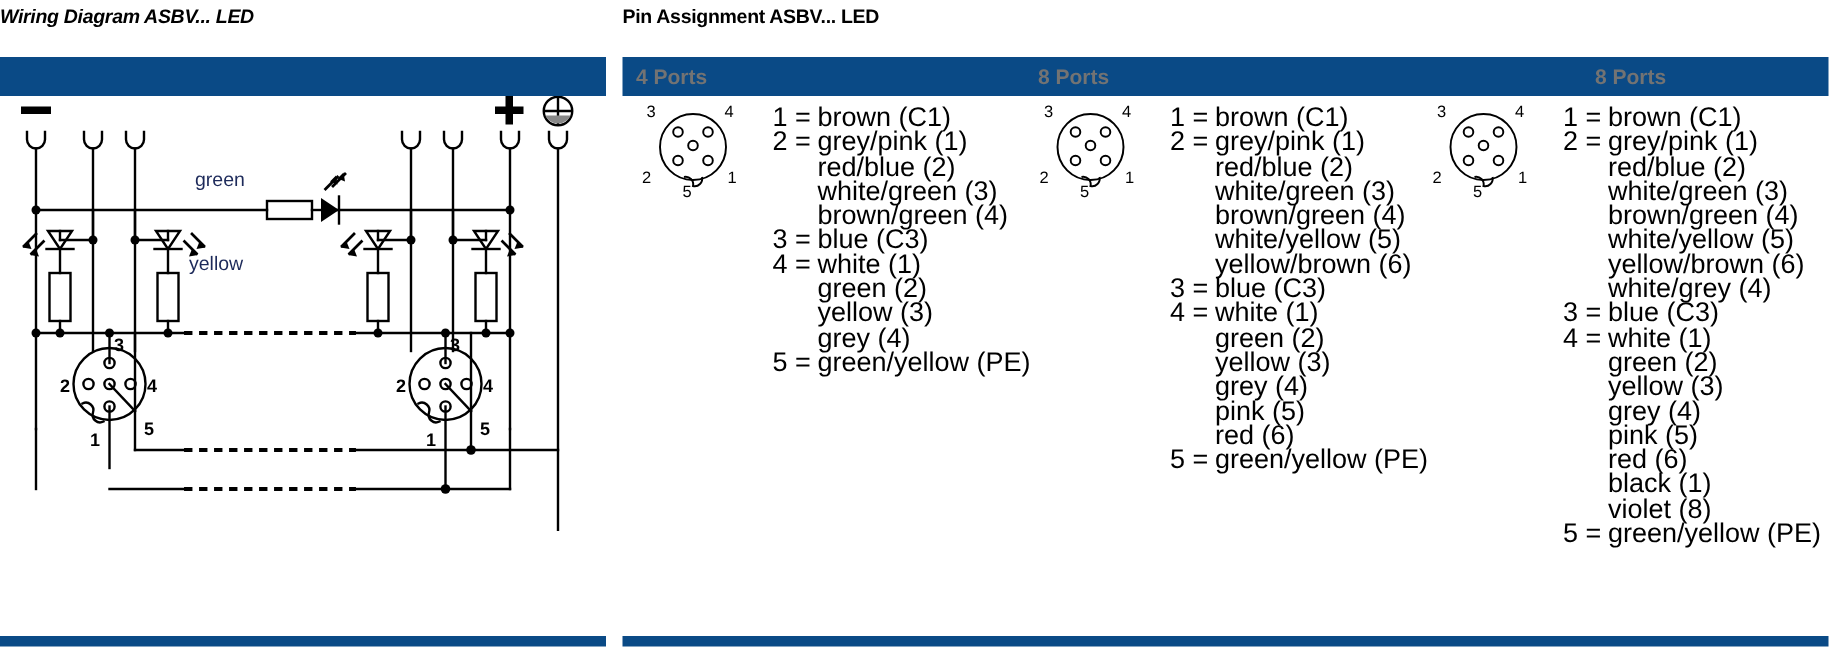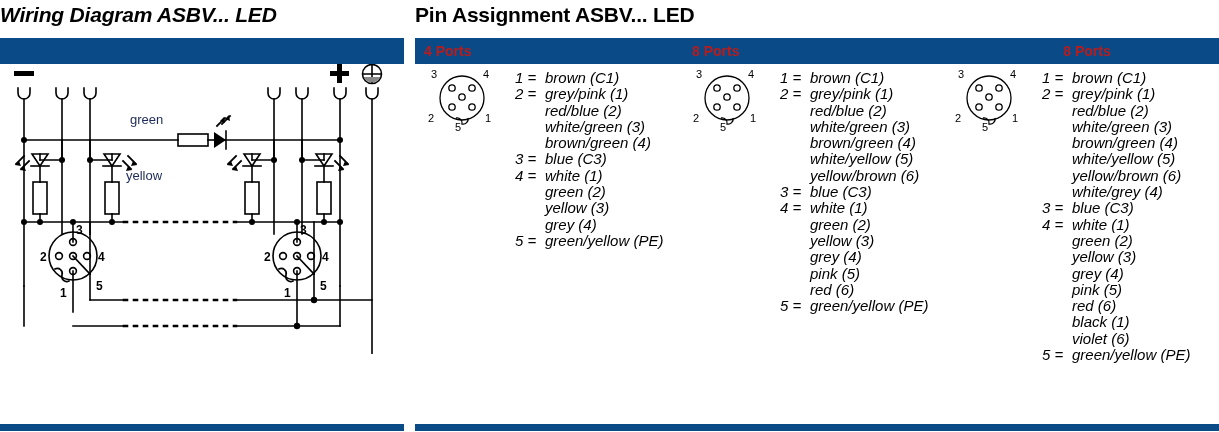--- a/index.html
+++ b/index.html
@@ -10,40 +10,40 @@
     color:#000;
     overflow:hidden;
     position:relative;
   }
   .panel{position:absolute;top:0;height:432px;}
   #panel-wiring{left:0;width:404px;}
   #panel-pin{left:415px;width:804px;}
 
   .panel-title{
     position:absolute;top:3px;left:0;
-    font-size:21px;font-weight:bold;
+    font-size:13px;font-weight:bold;
     font-style:italic;
     letter-spacing:-0.2px;
     white-space:nowrap;
   }
   #panel-pin .panel-title{font-style:normal;}
 
   .header-bar{
     position:absolute;left:0;top:38px;height:26px;
     background:#0a4a86;
   }
   #panel-wiring .header-bar{width:404px;}
   #panel-pin .header-bar{width:804px;}
 
   .header-cells{
     position:absolute;left:0;top:38px;height:26px;width:804px;
     display:flex;align-items:center;
   }
   .hdr-cell{
-    color:#b91c1c;font-size:14px;font-weight:bold;
+    color:#737373;font-size:14px;font-weight:bold;
     white-space:nowrap;
   }
   .hdr-cell.c1{margin-left:9px;width:268px;}
   .hdr-cell.c2{width:265px;}
   .hdr-cell.c3{width:260px;text-align:center;}
 
   .footer-bar{
     position:absolute;top:424px;height:7px;background:#0a4a86;
   }
   #panel-wiring .footer-bar{left:0;width:404px;}
@@ -51,23 +51,23 @@
 
   
   .pin-cols{position:absolute;top:66px;left:0;width:804px;display:flex;}
   .pin-col{display:flex;align-items:flex-start;}
   .pin-col.col1{width:265px;}
   .pin-col.col2{width:262px;}
   .pin-col.col3{width:277px;}
 
   .conn-wrap{position:relative;width:74px;height:66px;flex:0 0 auto;margin-left:10px;}
   .pin-list{
-    font-size:15px;line-height:16.3px;
+    font-size:18px;line-height:16.3px;
     white-space:nowrap;
-    margin-left:16px;margin-top:4px;font-style:italic;
+    margin-left:16px;margin-top:4px;
   }
   .pin-line{display:block;}
   .pin-line .idx{display:inline-block;width:30px;}
 
   
   #wiring-svg{position:absolute;left:0;top:64px;}
   .lbl{font-family:"Liberation Sans",sans-serif;font-size:13px;fill:#1d2a5a;}
   .numlbl{font-family:"Liberation Sans",sans-serif;font-size:12px;font-weight:bold;fill:#000;}
 </style>
 </head>
@@ -390,20 +390,20 @@
           <span class="pin-line"><span class="idx"></span><span>yellow/brown (6)</span></span>
           <span class="pin-line"><span class="idx"></span><span>white/grey (4)</span></span>
           <span class="pin-line"><span class="idx">3 =</span><span>blue (C3)</span></span>
           <span class="pin-line"><span class="idx">4 =</span><span>white (1)</span></span>
           <span class="pin-line"><span class="idx"></span><span>green (2)</span></span>
           <span class="pin-line"><span class="idx"></span><span>yellow (3)</span></span>
           <span class="pin-line"><span class="idx"></span><span>grey (4)</span></span>
           <span class="pin-line"><span class="idx"></span><span>pink (5)</span></span>
           <span class="pin-line"><span class="idx"></span><span>red (6)</span></span>
           <span class="pin-line"><span class="idx"></span><span>black (1)</span></span>
-          <span class="pin-line"><span class="idx"></span><span>violet (6)</span></span>
+          <span class="pin-line"><span class="idx"></span><span>violet (8)</span></span>
           <span class="pin-line"><span class="idx">5 =</span><span>green/yellow (PE)</span></span>
         </div>
     </div>
   </div>
 
   <div class="footer-bar"></div>
 </div>
 
 </body></html>

